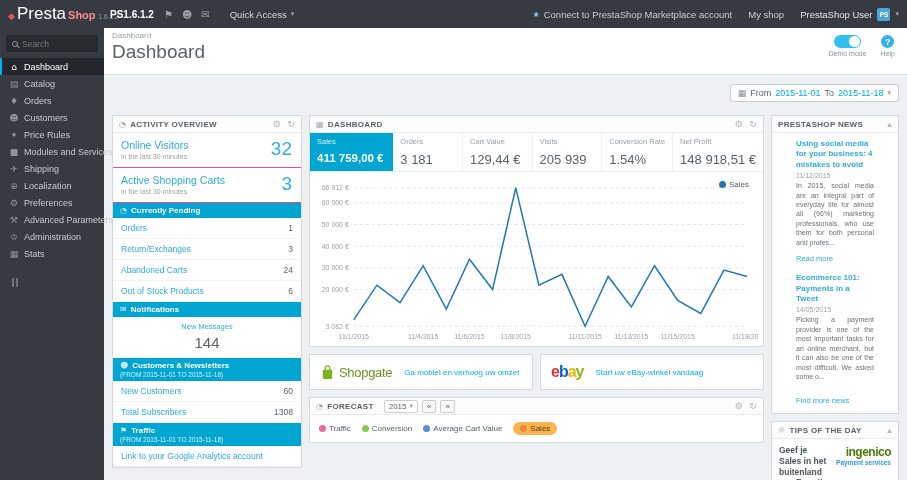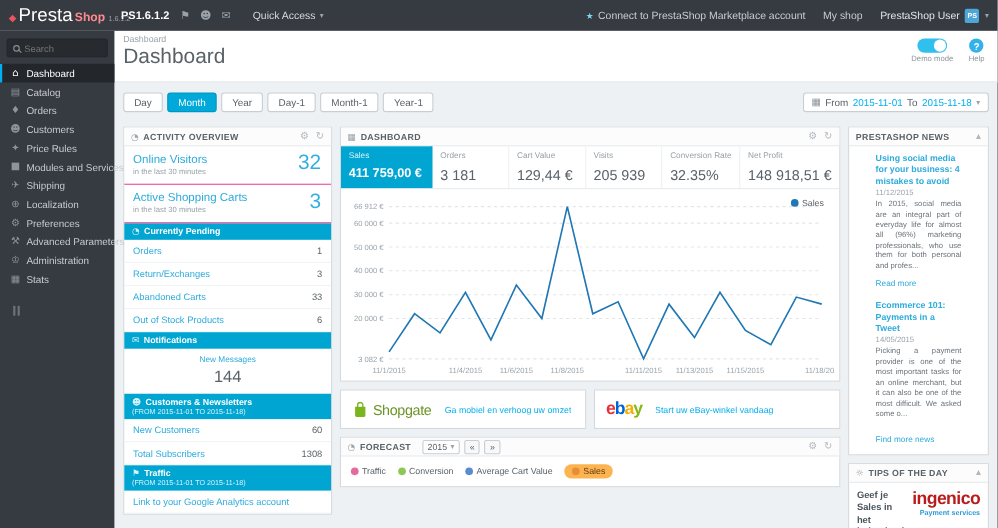--- a/index.html
+++ b/index.html
@@ -122,21 +122,21 @@
   .article{margin-bottom:8px}
   .a-title{color:#2eacdc;font-size:8px;font-weight:bold;line-height:1.3}
   .a-date{color:#9aa3aa;font-size:7px;margin:2px 0}
   .a-text{color:#6a737a;font-size:7px;line-height:1.35;text-align:justify}
   .a-more{display:inline-block;color:#2eacdc;font-size:7.5px;margin-top:2px;text-decoration:none}
   .more-link{color:#2eacdc;font-size:7.5px;text-decoration:none}
   .tips-body{padding:6px 7px}
   .tips-top{display:flex;gap:6px;margin-bottom:5px;align-items:flex-start}
   .tips-headline{flex:1;font-size:8.5px;font-weight:bold;color:#4a545b;line-height:1.25}
   .ingenico{text-align:right;flex:none}
-  .ing-name{font-size:16px;font-weight:bold;color:#b91c1c;letter-spacing:-.5px}
+  .ing-name{font-size:12px;font-weight:bold;color:#4d7c0f;letter-spacing:-.5px}
   .ing-sub{font-size:6.5px;color:#2e9bd6;font-weight:bold}
   .tips-text{font-size:7px;color:#6a737a;line-height:1.35;text-align:justify}
 </style>
 </head>
 <body>
 
 <div class="screen" data-interactable="false">
 
   <header class="topbar" data-interactable="false">
     <div class="brand" data-interactable="true">
@@ -240,28 +240,20 @@
           <span class="small-lbl" data-interactable="false">Demo mode</span>
         </div>
         <div class="head-ctl" data-interactable="false">
           <span class="help-circle" data-interactable="true">?</span>
           <span class="small-lbl" data-interactable="false">Help</span>
         </div>
       </div>
     </div>
 
     <div class="toolbar" data-interactable="false">
-      <div class="range-btns" data-interactable="false">
-          <button class="btn" data-interactable="true">Day</button>
-          <button class="btn active" data-interactable="true">Month</button>
-          <button class="btn" data-interactable="true">Year</button>
-          <button class="btn" data-interactable="true">Day-1</button>
-          <button class="btn" data-interactable="true">Month-1</button>
-          <button class="btn" data-interactable="true">Year-1</button>
-        </div>
       <button class="date-btn" data-interactable="true">
         <span class="cal g" data-interactable="false">▦</span>
         <span data-interactable="false">From</span>
         <span class="date" data-interactable="false">2015-11-01</span>
         <span data-interactable="false">To</span>
         <span class="date" data-interactable="false">2015-11-18</span>
         <span class="caret g" data-interactable="false">▾</span>
       </button>
     </div>
 
@@ -296,21 +288,21 @@
             <div class="sec-row" data-interactable="false">
               <span class="lbl" data-interactable="true">Orders</span>
               <span class="val" data-interactable="false">1</span>
             </div>
             <div class="sec-row" data-interactable="false">
               <span class="lbl" data-interactable="true">Return/Exchanges</span>
               <span class="val" data-interactable="false">3</span>
             </div>
             <div class="sec-row" data-interactable="false">
               <span class="lbl" data-interactable="true">Abandoned Carts</span>
-              <span class="val" data-interactable="false">33</span>
+              <span class="val" data-interactable="false">24</span>
             </div>
             <div class="sec-row" data-interactable="false">
               <span class="lbl" data-interactable="true">Out of Stock Products</span>
               <span class="val" data-interactable="false">6</span>
             </div>
             <div class="sec-head" data-interactable="false">
               <div class="sec-title-line" data-interactable="false">
                 <span class="sec-icon g" data-interactable="false">✉</span>
                 <span class="sec-title" data-interactable="false">Notifications</span>
               </div>
@@ -371,21 +363,21 @@
               <div class="kpi" data-interactable="true">
                 <div class="k-label" data-interactable="false">Cart Value</div>
                 <div class="k-value" data-interactable="false">129,44 €</div>
               </div>
               <div class="kpi" data-interactable="true">
                 <div class="k-label" data-interactable="false">Visits</div>
                 <div class="k-value" data-interactable="false">205 939</div>
               </div>
               <div class="kpi" data-interactable="true">
                 <div class="k-label" data-interactable="false">Conversion Rate</div>
-                <div class="k-value" data-interactable="false">32.35%</div>
+                <div class="k-value" data-interactable="false">1.54%</div>
               </div>
               <div class="kpi" data-interactable="true">
                 <div class="k-label" data-interactable="false">Net Profit</div>
                 <div class="k-value" data-interactable="false">148 918,51 €</div>
               </div>
             </div>
           <div class="chart-wrap" data-interactable="false">
             <svg data-interactable="false" preserveAspectRatio="none" viewBox="0 0 450 170">
                 <line x1="42" y1="12.0" x2="438" y2="12.0" stroke="#e2e6e9" stroke-width="1" stroke-dasharray="3,3"></line>
                 <text x="37" y="14.5" text-anchor="end" font-size="7" fill="#9aa3aa">66 912 €</text>

